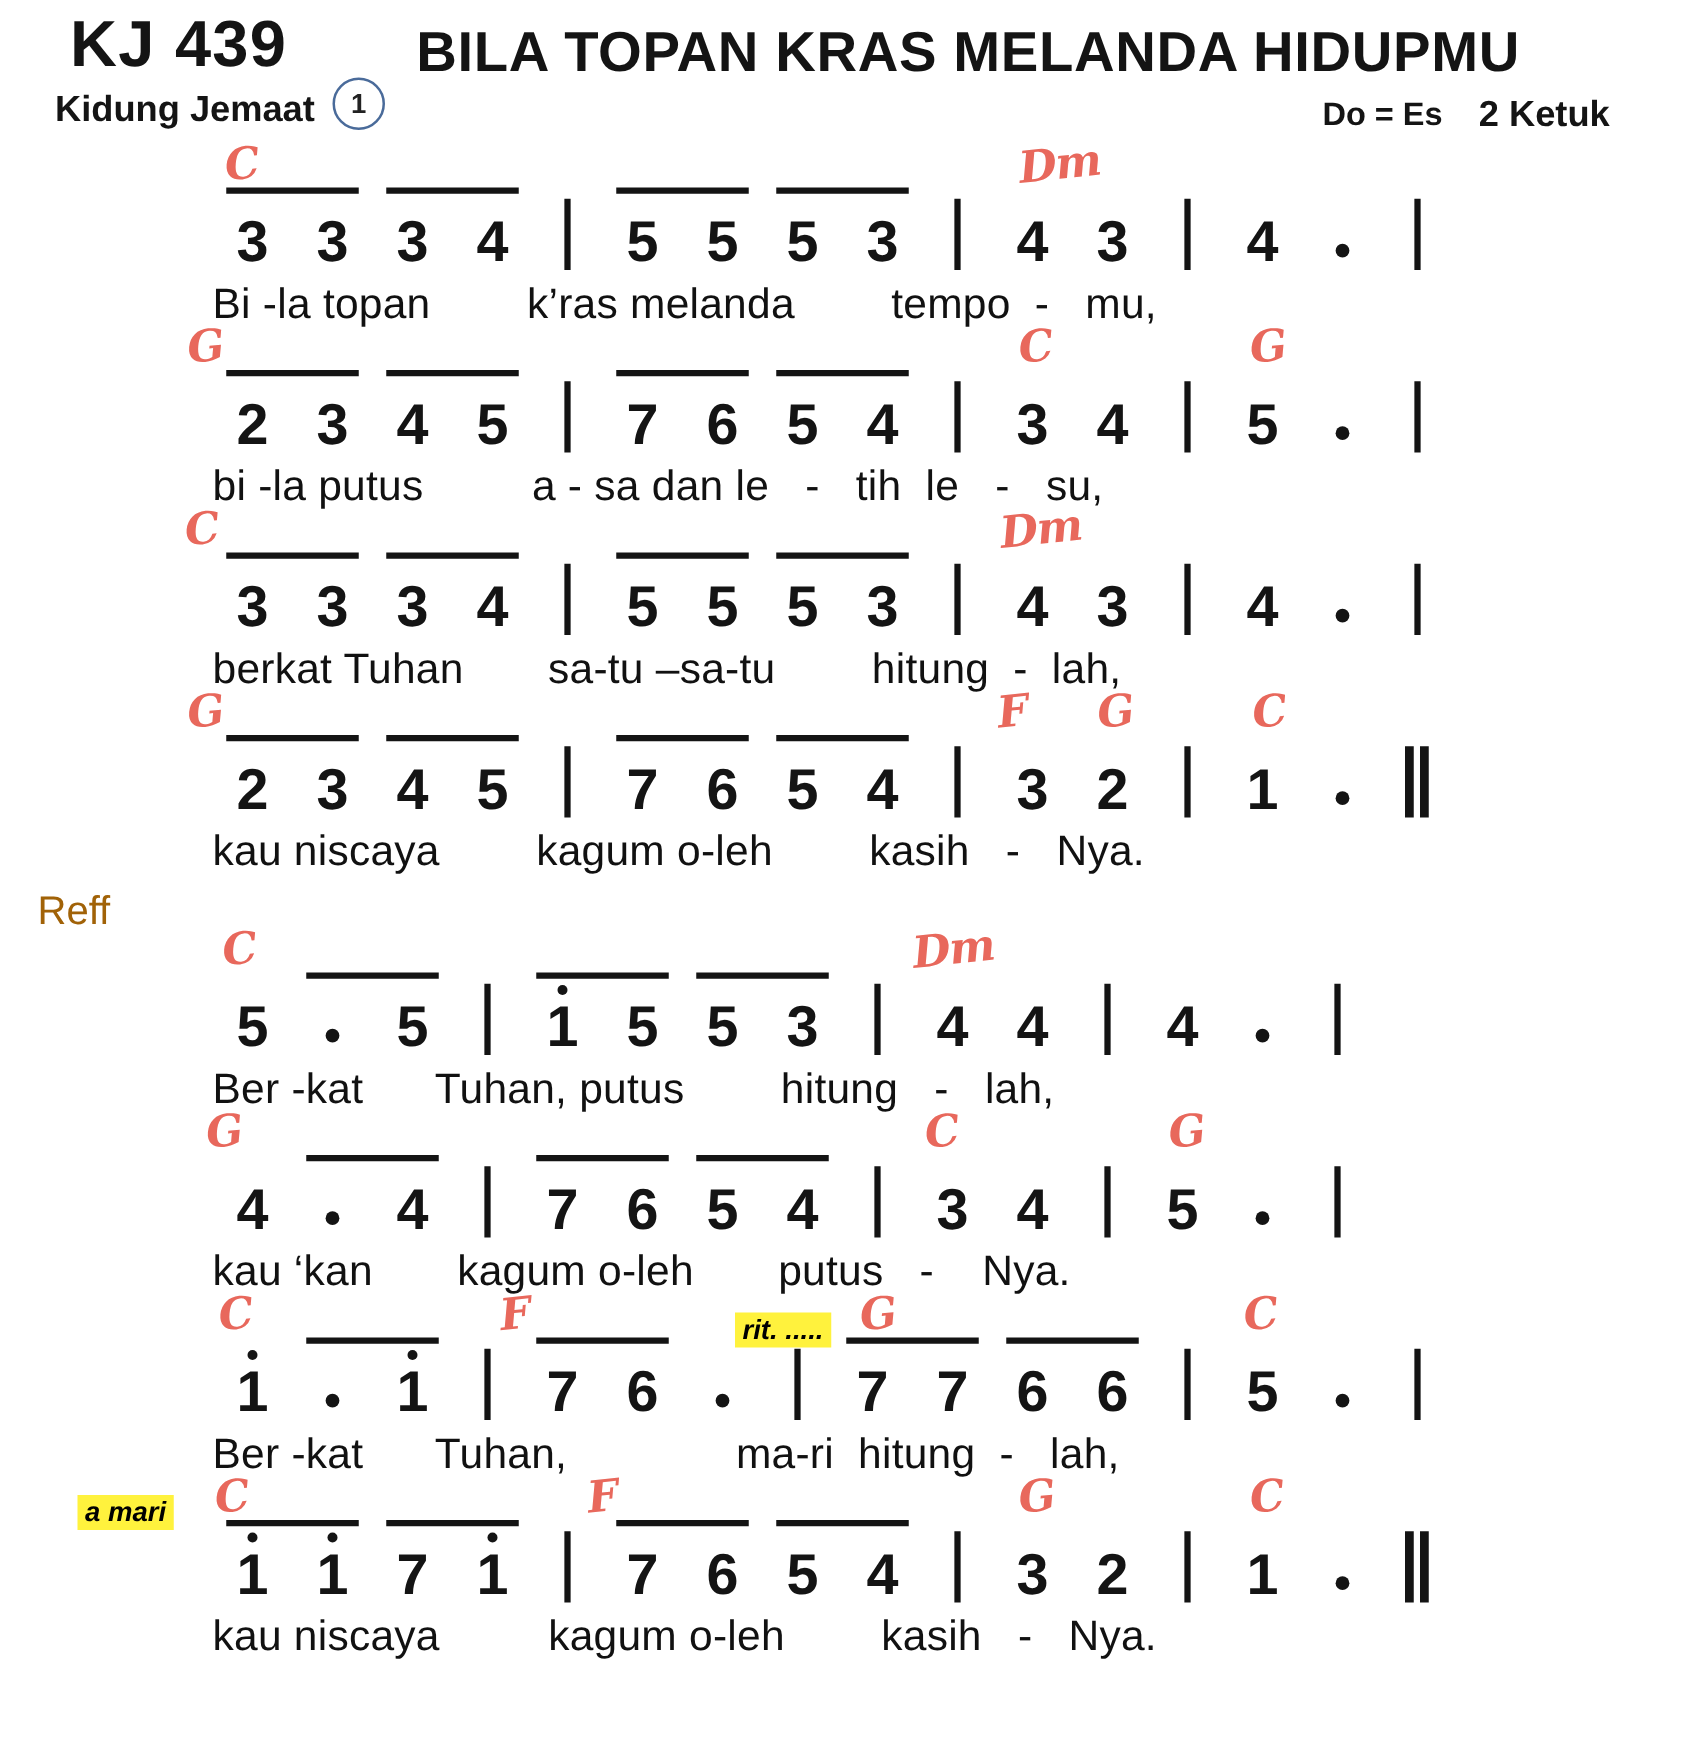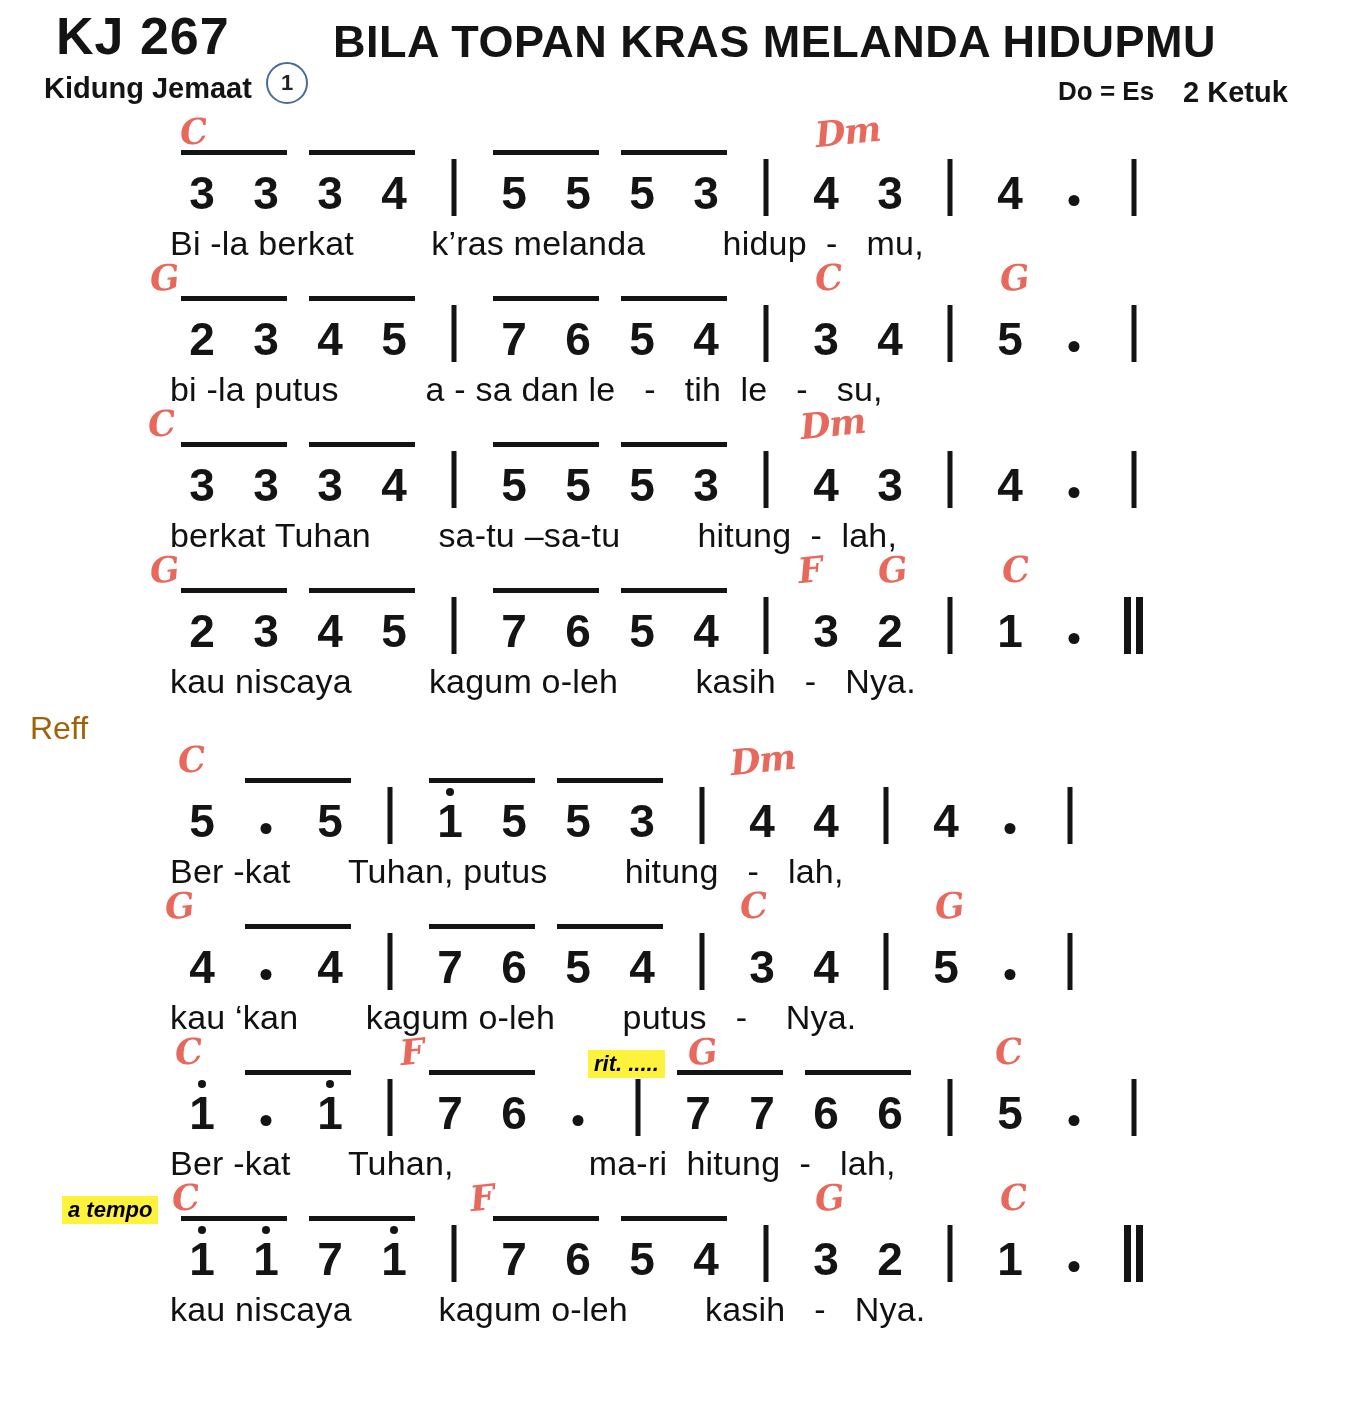--- a/index.html
+++ b/index.html
@@ -63,36 +63,36 @@
   .lyrics{
     margin:4px 0 0 170px;font:500 34px/42px "Liberation Sans",sans-serif;
     white-space:pre;letter-spacing:.2px;color:#111;
   }
   .reff{margin:6px 0 2px 30px;font:500 32px/40px "Liberation Sans",sans-serif;color:#a16207;}
 </style>
 </head>
 <body>
 
 <div class="header">
-  <div class="kj">KJ 267</div>
+  <div class="kj">KJ 439</div>
   <div class="book">Kidung Jemaat</div>
   <div class="verse-circle">
     <span>1</span>
   </div>
   <div class="title">BILA TOPAN KRAS MELANDA HIDUPMU</div>
   <div class="keysig">Do = Es</div>
   <div class="beat">2  Ketuk</div>
 </div>
 
 <div id="score">
     <div class="system">
       <span class="chord" style="left: 180px;">C</span>
       <span class="chord" style="left: 815px;">Dm</span>
       <div class="notes"><span class="grp over"><span class="slot">3</span><span class="slot">3</span></span><span class="grp over"><span class="slot">3</span><span class="slot">4</span></span><span class="slot bar"></span><span class="grp over"><span class="slot">5</span><span class="slot">5</span></span><span class="grp over"><span class="slot">5</span><span class="slot">3</span></span><span class="slot bar"></span><span class="grp"><span class="slot">4</span><span class="slot">3</span></span><span class="slot bar"></span><span class="grp"><span class="slot">4</span><span class="slot dot"></span></span><span class="slot bar"></span></div>
-      <div class="lyrics">Bi -la berkat        k’ras melanda        hidup  -   mu,</div>
+      <div class="lyrics">Bi -la topan        k’ras melanda        tempo  -   mu,</div>
     </div>
     <div class="system">
       <span class="chord" style="left: 150px;">G</span>
       <span class="chord" style="left: 815px;">C</span>
       <span class="chord" style="left: 1000px;">G</span>
       <div class="notes"><span class="grp over"><span class="slot">2</span><span class="slot">3</span></span><span class="grp over"><span class="slot">4</span><span class="slot">5</span></span><span class="slot bar"></span><span class="grp over"><span class="slot">7</span><span class="slot">6</span></span><span class="grp over"><span class="slot">5</span><span class="slot">4</span></span><span class="slot bar"></span><span class="grp"><span class="slot">3</span><span class="slot">4</span></span><span class="slot bar"></span><span class="grp"><span class="slot">5</span><span class="slot dot"></span></span><span class="slot bar"></span></div>
       <div class="lyrics">bi -la putus         a - sa dan le   -   tih  le   -   su,</div>
     </div>
     <div class="system">
       <span class="chord" style="left: 148px;">C</span>
@@ -129,17 +129,17 @@
       <span class="chord" style="left: 995px;">C</span>
       <span class="tempo" style="left: 588px;">rit. .....</span>
       <div class="notes"><span class="grp"><span class="slot hi">1</span></span><span class="grp over"><span class="slot dot"></span><span class="slot hi">1</span></span><span class="slot bar"></span><span class="grp over"><span class="slot">7</span><span class="slot">6</span></span><span class="grp"><span class="slot dot"></span></span><span class="slot bar"></span><span class="grp over"><span class="slot">7</span><span class="slot">7</span></span><span class="grp over"><span class="slot">6</span><span class="slot">6</span></span><span class="slot bar"></span><span class="grp"><span class="slot">5</span><span class="slot dot"></span></span><span class="slot bar"></span></div>
       <div class="lyrics">Ber -kat      Tuhan,              ma-ri  hitung  -   lah,</div>
     </div>
     <div class="system">
       <span class="chord" style="left: 172px;">C</span>
       <span class="chord" style="left: 470px;">F</span>
       <span class="chord" style="left: 815px;">G</span>
       <span class="chord" style="left: 1000px;">C</span>
-      <span class="tempo" style="left: 62px;">a  tempo</span>
+      <span class="tempo" style="left: 62px;">a  mari</span>
       <div class="notes"><span class="grp over"><span class="slot hi">1</span><span class="slot hi">1</span></span><span class="grp over"><span class="slot">7</span><span class="slot hi">1</span></span><span class="slot bar"></span><span class="grp over"><span class="slot">7</span><span class="slot">6</span></span><span class="grp over"><span class="slot">5</span><span class="slot">4</span></span><span class="slot bar"></span><span class="grp"><span class="slot">3</span><span class="slot">2</span></span><span class="slot bar"></span><span class="grp"><span class="slot">1</span><span class="slot dot"></span></span><span class="slot bar dbl"></span></div>
       <div class="lyrics">kau niscaya         kagum o-leh        kasih   -   Nya.</div>
     </div>
   </div>
 
 </body></html>

